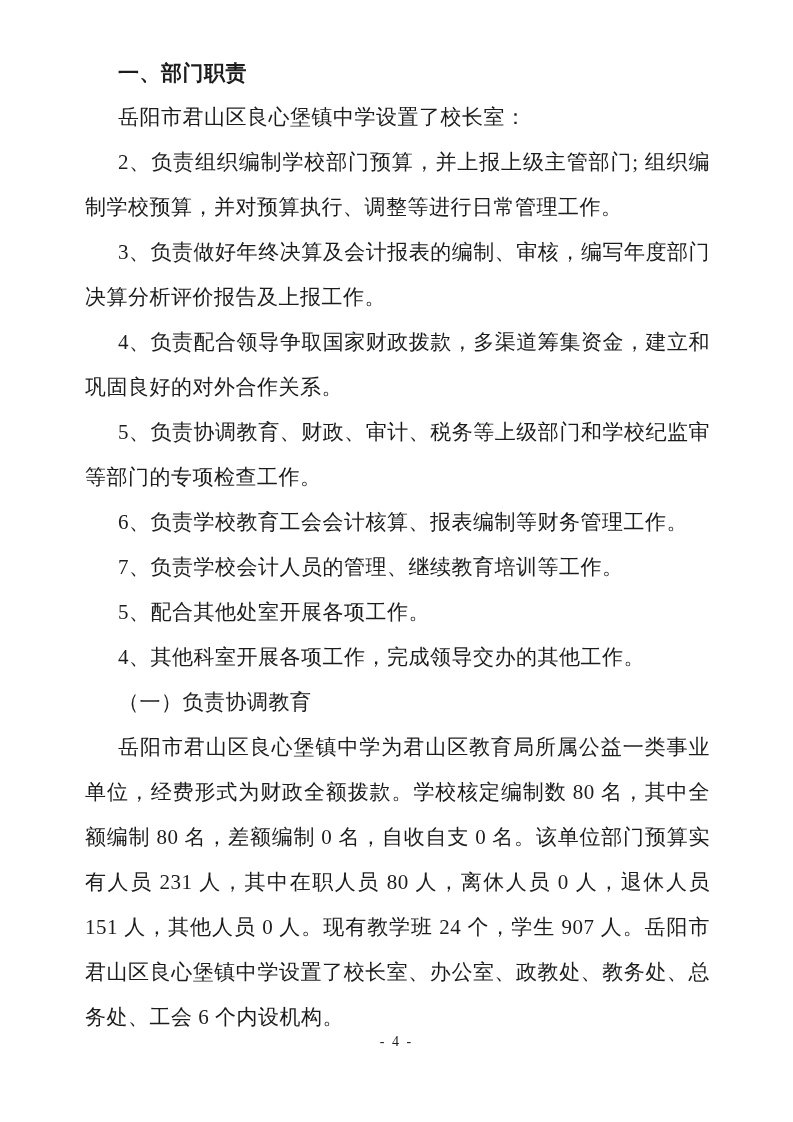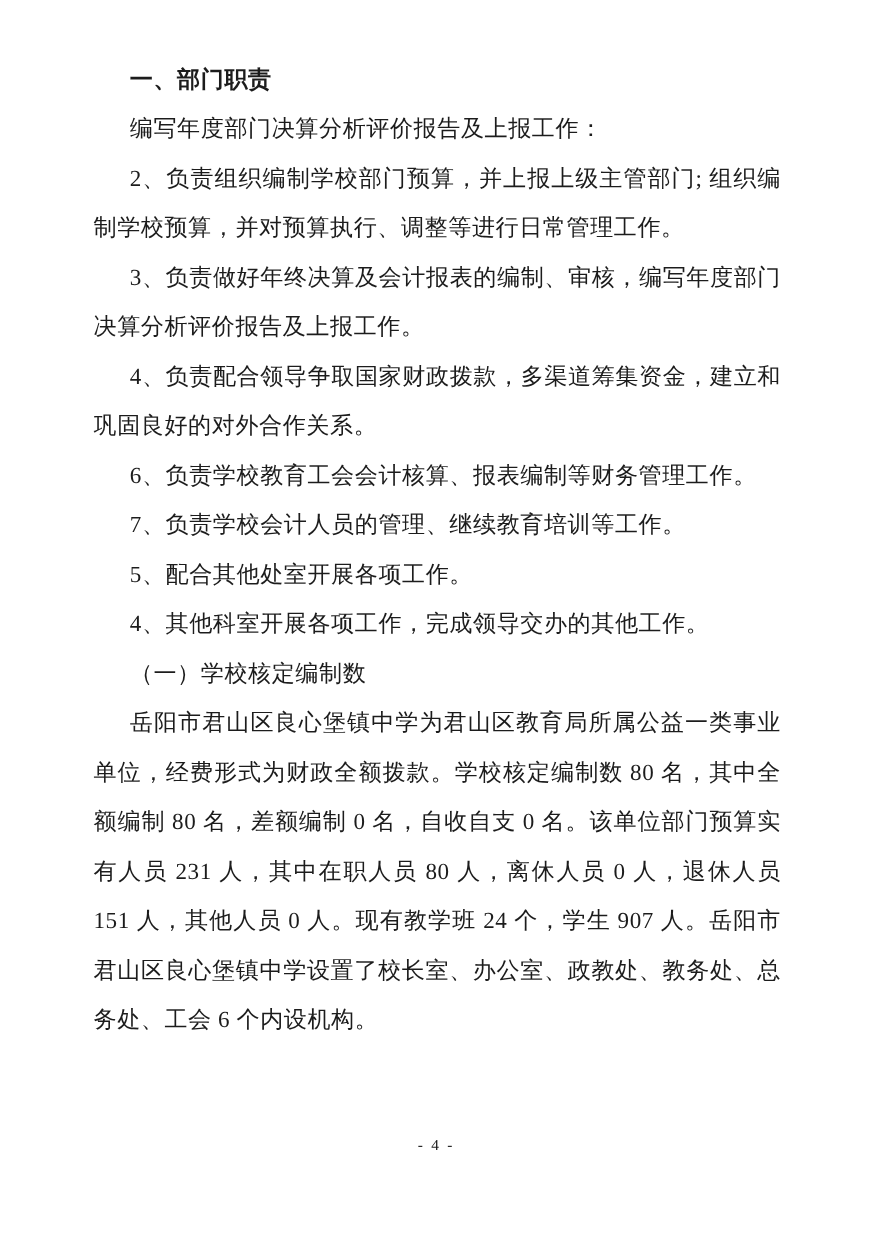--- a/index.html
+++ b/index.html
@@ -53,25 +53,26 @@
     color: #1c1c1c;
     letter-spacing: 2px;
   }
 </style>
 </head>
 <body>
 
 <div class="page">
   <div class="doc-body">
     <h2 class="heading">一、部门职责</h2>
-    <p>编写年度部门决算分析评价报告及上报工作：</p>
+    <p>岳阳市君山区良心堡镇中学设置了校长室：</p>
     <p>2、负责组织编制学校部门预算，并上报上级主管部门; 组织编制学校预算，并对预算执行、调整等进行日常管理工作。</p>
     <p>3、负责做好年终决算及会计报表的编制、审核，编写年度部门决算分析评价报告及上报工作。</p>
     <p>4、负责配合领导争取国家财政拨款，多渠道筹集资金，建立和巩固良好的对外合作关系。</p>
+    <p>5、负责协调教育、财政、审计、税务等上级部门和学校纪监审等部门的专项检查工作。</p>
     <p>6、负责学校教育工会会计核算、报表编制等财务管理工作。</p>
     <p>7、负责学校会计人员的管理、继续教育培训等工作。</p>
     <p>5、配合其他处室开展各项工作。</p>
     <p>4、其他科室开展各项工作，完成领导交办的其他工作。</p>
-    <p>（一）学校核定编制数</p>
+    <p>（一）负责协调教育</p>
     <p>岳阳市君山区良心堡镇中学为君山区教育局所属公益一类事业单位，经费形式为财政全额拨款。学校核定编制数 80 名，其中全额编制 80 名，差额编制 0 名，自收自支 0 名。该单位部门预算实有人员 231 人，其中在职人员 80 人，离休人员 0 人，退休人员 151 人，其他人员 0 人。现有教学班 24 个，学生 907 人。岳阳市君山区良心堡镇中学设置了校长室、办公室、政教处、教务处、总务处、工会 6 个内设机构。</p>
   </div>
   <div class="page-footer">- 4 -</div>
 </div>
 
 </body></html>

